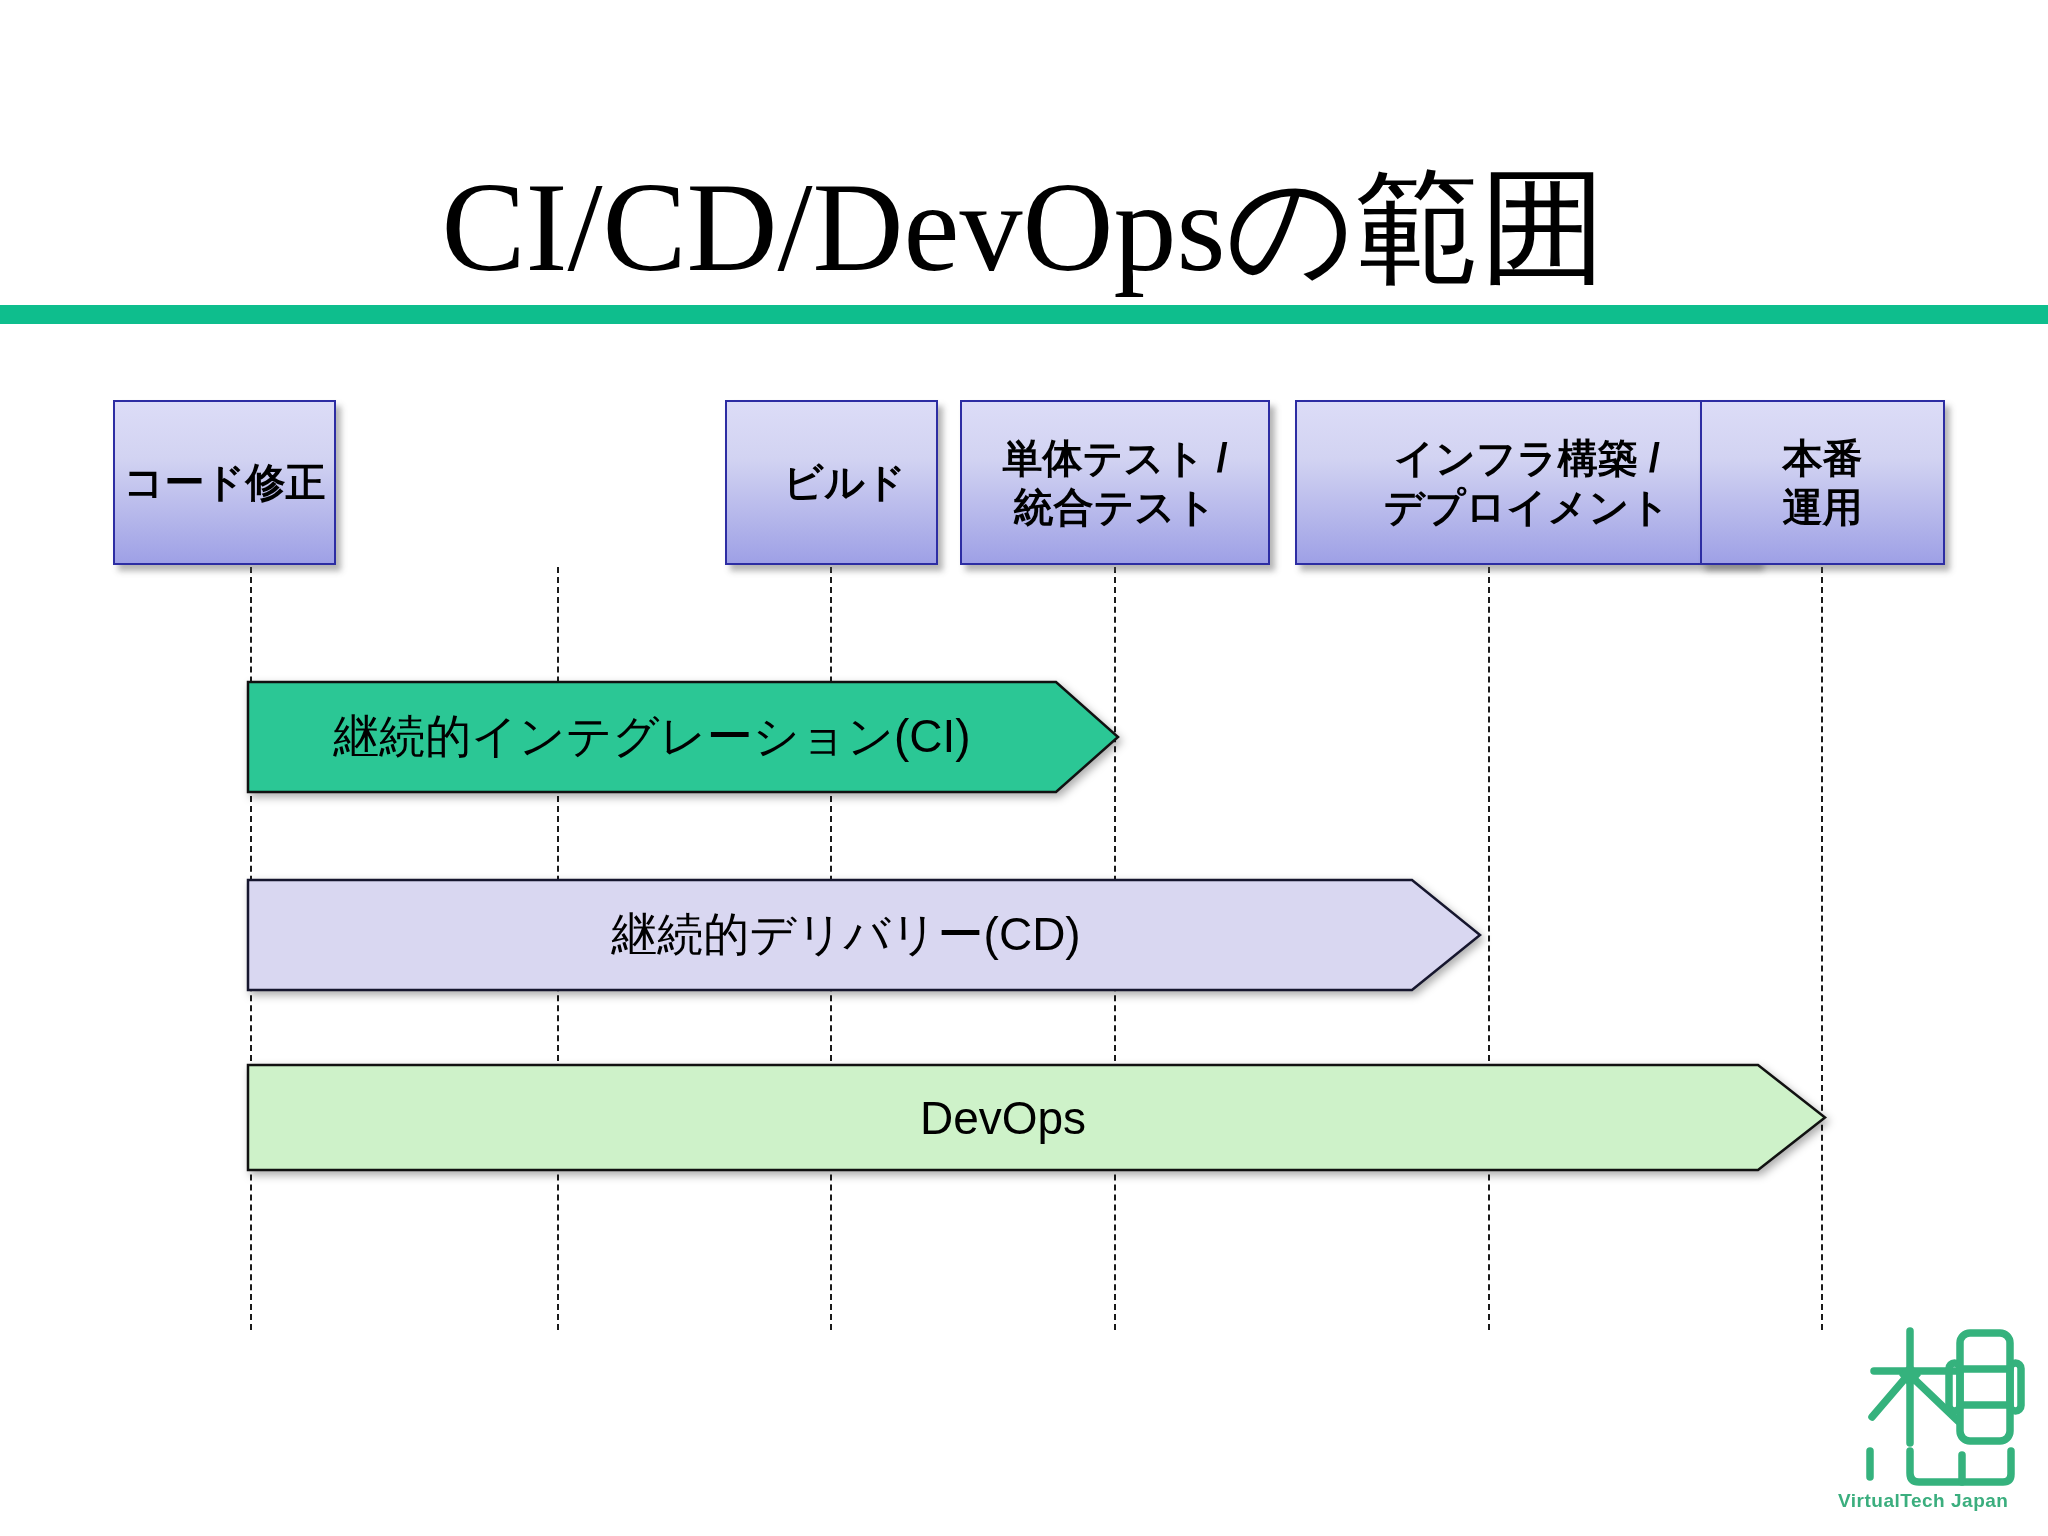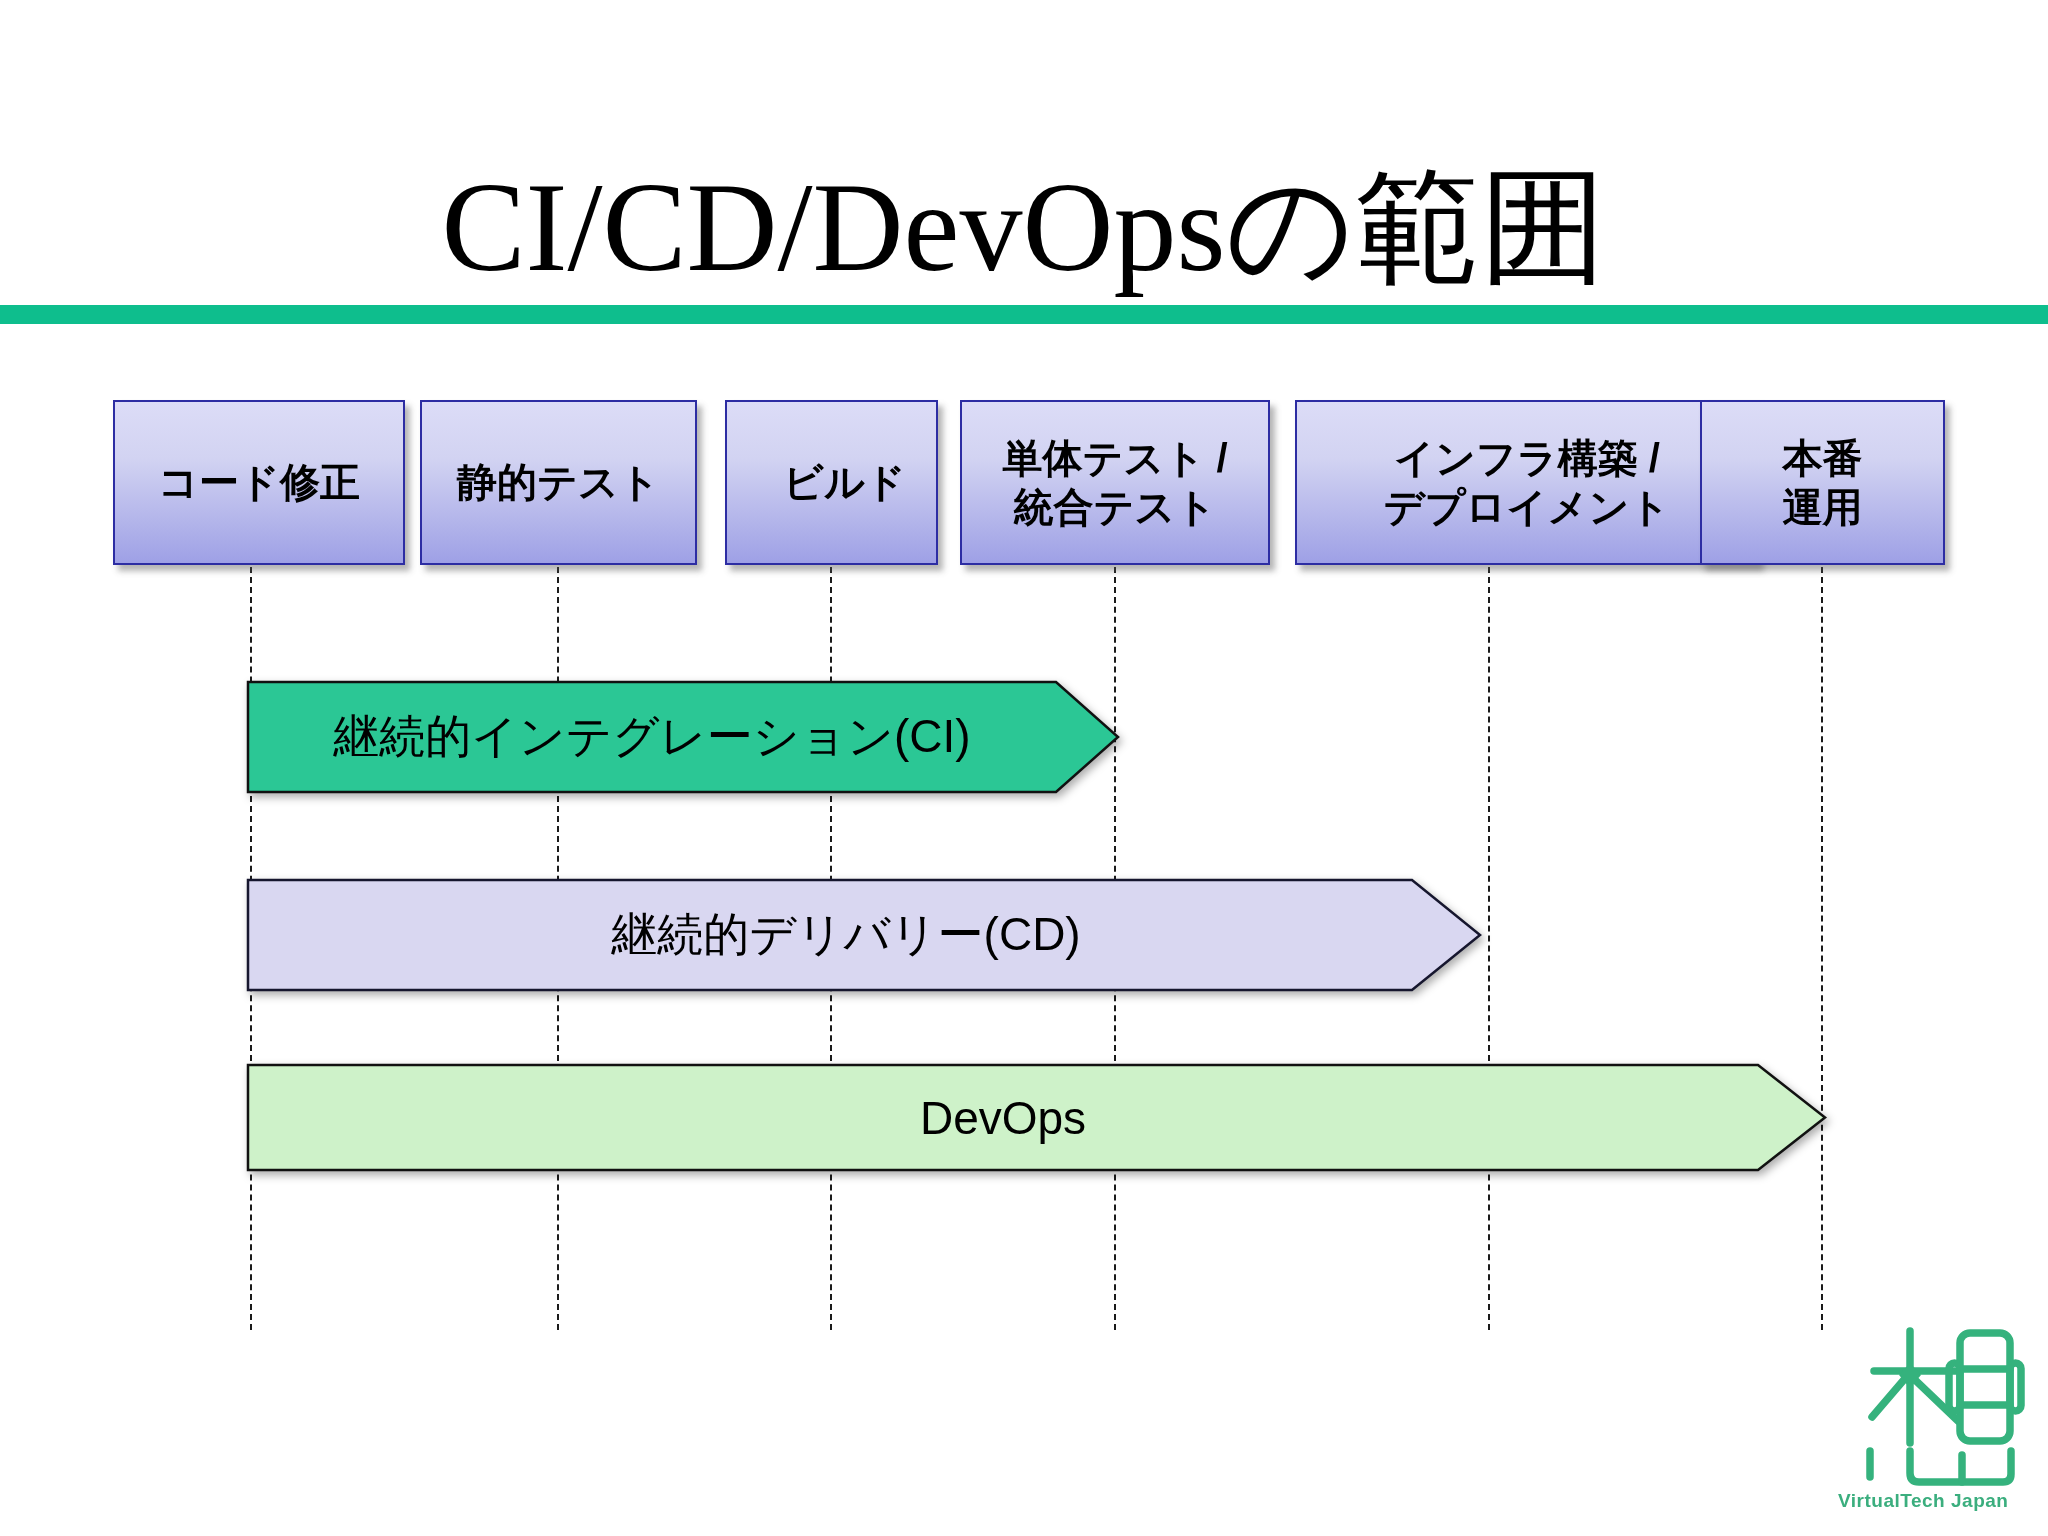--- a/index.html
+++ b/index.html
@@ -75,25 +75,22 @@
 </style>
 </head>
 <body>
 
 <div class="slide">
 
   <div class="title">CI/CD/DevOpsの範囲</div>
 
   <div class="divider"></div>
 
-  <div class="stage-box" style="left:113px;width:292px;">
+  <div class="stage-box" style="left:113px;width:223px;">
     <div class="stage-label">コード修正</div>
-  </div>
-  <div class="stage-box" style="left:420px;width:277px;">
-    <div class="stage-label">静的テスト</div>
   </div>
   <div class="stage-box" style="left:725px;width:213px;padding-left:26px;">
     <div class="stage-label">ビルド</div>
   </div>
   <div class="stage-box" style="left:960px;width:310px;">
     <div class="stage-label">単体テスト /
 統合テスト</div>
   </div>
   <div class="stage-box" style="left:1295px;width:464px;">
     <div class="stage-label">インフラ構築 /

